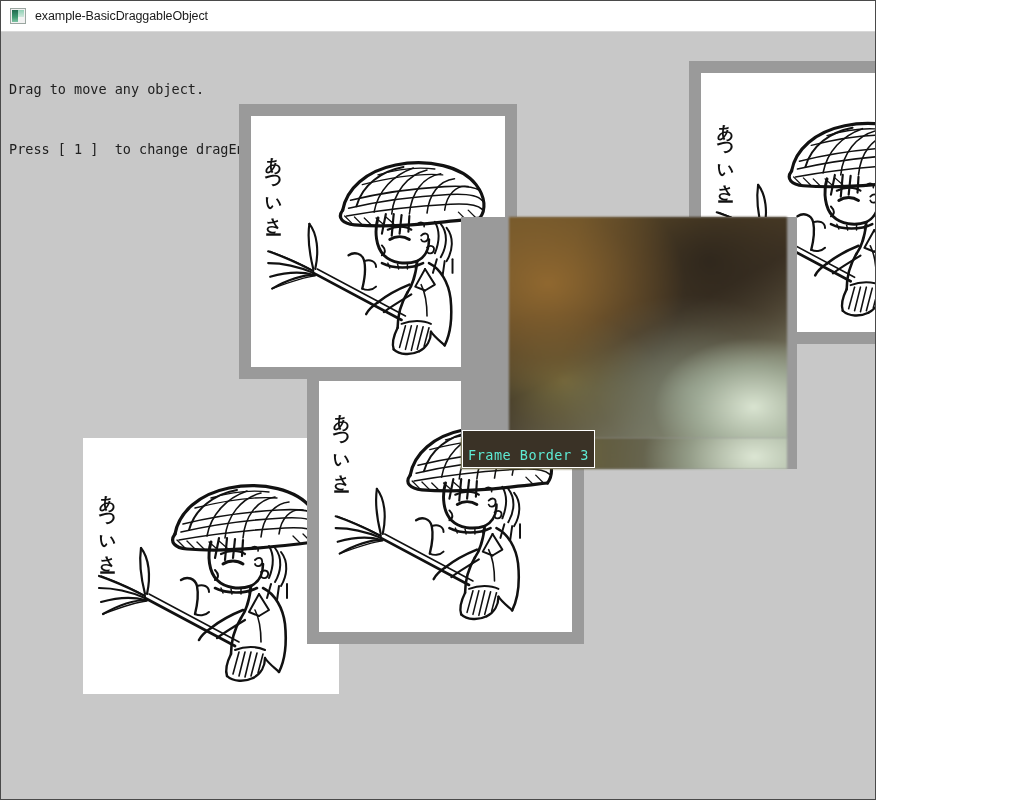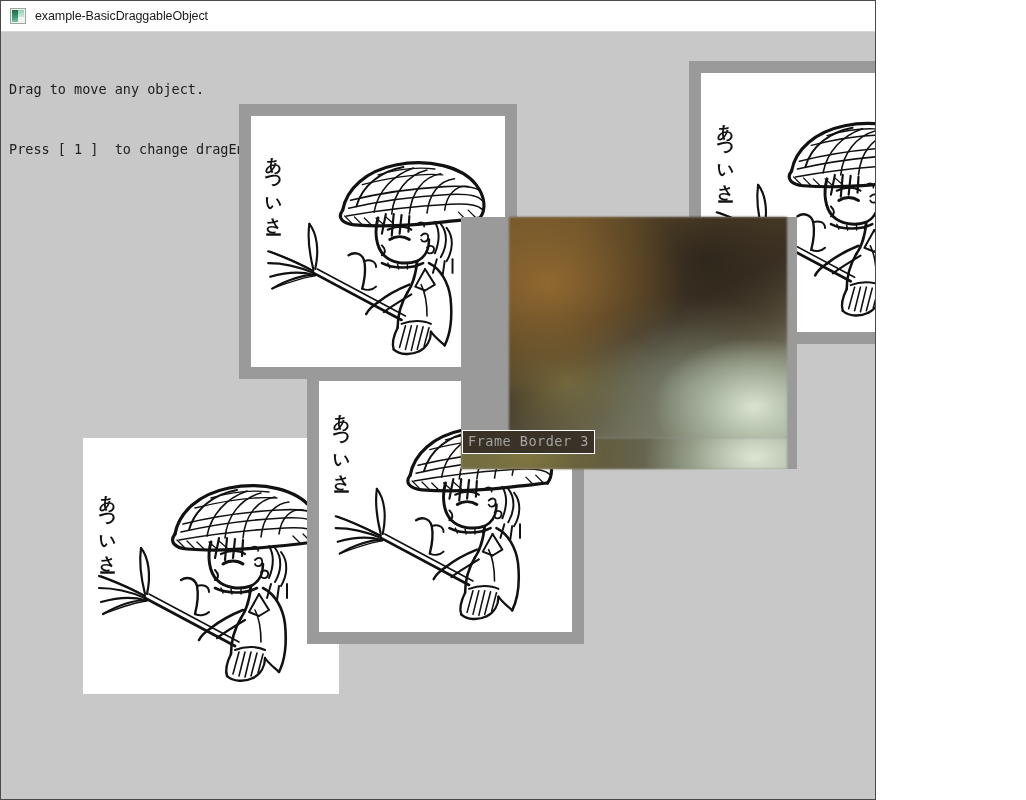--- a/index.html
+++ b/index.html
@@ -134,25 +134,25 @@
       linear-gradient(152deg, #7a5f2e 0%, #5d4a28 26%, #3a3024 50%, #6a6652 72%, #9aa28c 100%);
     filter: blur(1px);
   }
 
   
   .badge {
     position: absolute;
     box-sizing: border-box;
     background: #3a3226;
     border: 1px solid #ffffff;
-    color: #a3a3a3;
+    color: #5eead4;
     font-family: "DejaVu Sans Mono", "Liberation Mono", monospace;
     font-size: 13.5px;
     line-height: 19px;
-    padding: 1px 5px 2px 5px;
+    padding: 15px 5px 2px 5px;
     white-space: pre;
     letter-spacing: 0.5px;
   }
 
   
   .pic svg { display: block; width: 100%; height: 100%; }
 
   .vtext {
     position: absolute;
     font-family: "DejaVu Sans", sans-serif;

